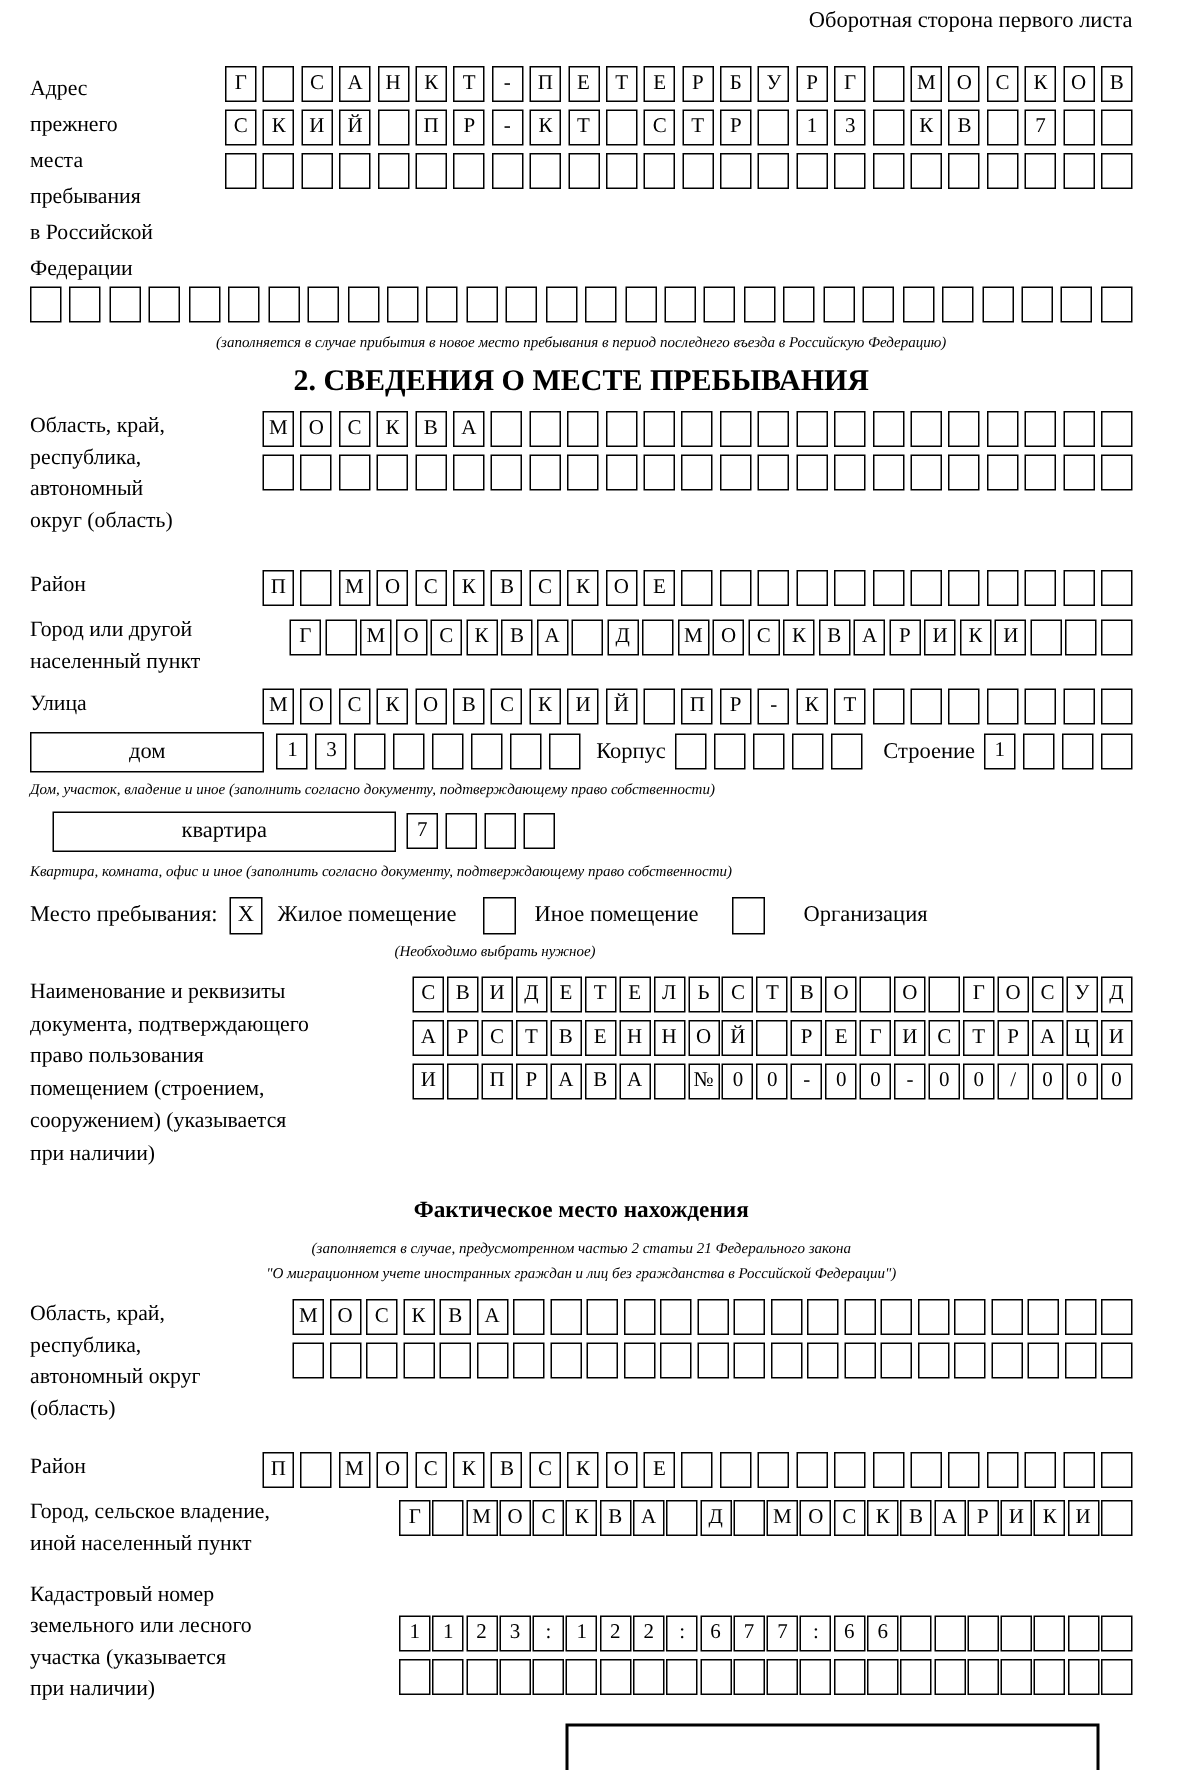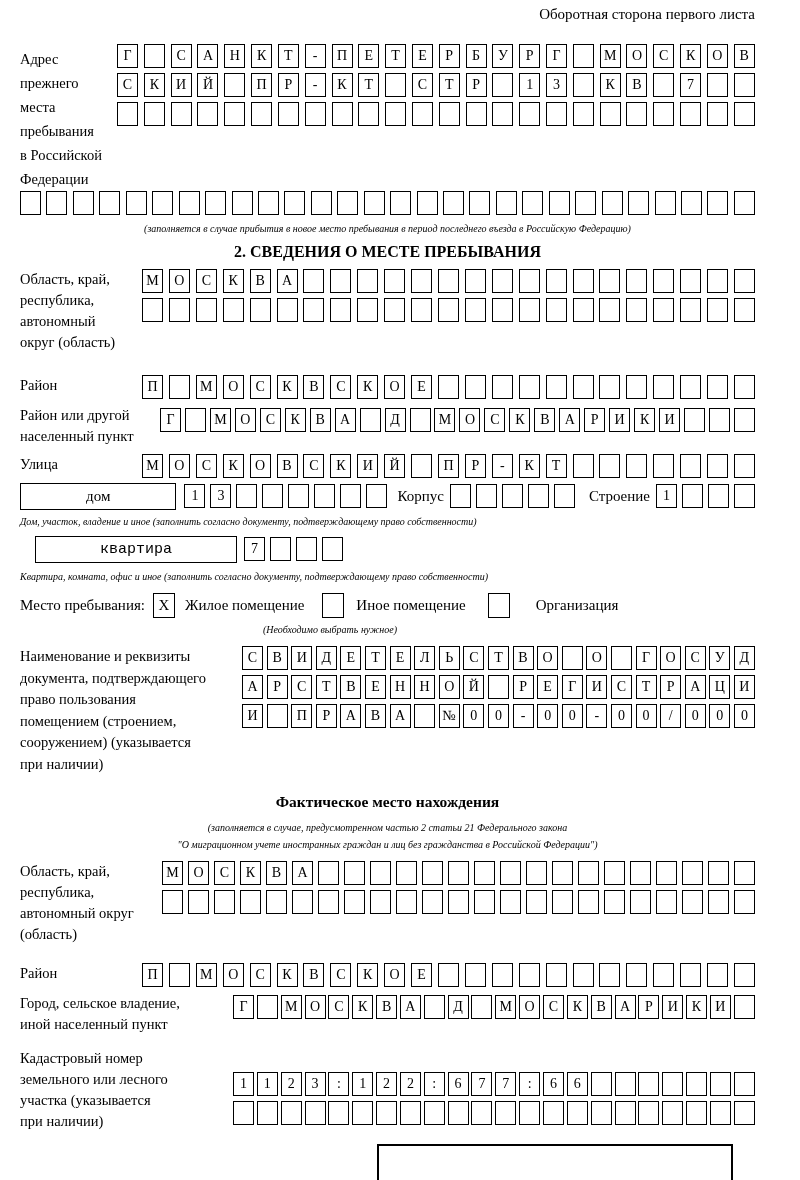--- a/index.html
+++ b/index.html
@@ -5,40 +5,40 @@
   html,body{margin:0;padding:0;}
   body{
     width:800px;height:1180px;background:#ffffff;color:#000;
     font-family:"Liberation Serif","DejaVu Serif",serif;
     overflow:hidden;
   }
   .page{padding:0 45px 0 20px;width:735px;}
   .header-note{
     text-align:right;font-size:15px;padding-top:6px;height:22px;
   }
-  .frow{display:flex;align-items:flex-start;}
+  .frow{display:flex;align-items:flex-start;gap:33px;}
   .label{font-size:14.5px;line-height:21px;}
   .pre{white-space:pre-line;}
   .lh29{line-height:24px;padding-top:3px;}
   .w97{width:97px;flex:0 0 97px;}
   .w122{width:122px;flex:0 0 122px;}
   .w140{width:140px;flex:0 0 140px;}
   .w142{width:142px;flex:0 0 142px;}
   .w213{width:213px;flex:0 0 213px;}
   .w222{width:222px;flex:0 0 222px;}
   .rows{flex:1 1 auto;}
   .cells-row{display:flex;justify-content:space-between;margin-bottom:5px;height:24px;}
   .cell{
     width:21px;height:24px;box-sizing:border-box;border:1.5px solid #000;
     display:flex;align-items:center;justify-content:center;
     font-size:14px;line-height:1;flex:0 0 21px;
   }
   .caption{font-size:10px;line-height:17px;font-style:italic;}
   .center{text-align:center;}
-  .sec-title{font-size:16px;font-weight:bold;text-align:center;margin:6px 0 8px 0;}
+  .sec-title{font-size:20px;font-weight:bold;text-align:center;margin:6px 0 8px 0;}
   .widebox{
     box-sizing:border-box;border:1.6px solid #000;height:27px;
     display:flex;align-items:center;justify-content:center;font-size:15px;
   }
   .inline-cells{display:flex;gap:5px;}
   .inline-cells .cell{flex:0 0 21px;}
   .dom-row{display:flex;align-items:center;margin-top:4px;height:28px;}
   .dom-row .lbl{font-size:15px;}
   .mesto-row{display:flex;align-items:center;height:28px;margin-top:6px;font-size:15px;}
   .chk{
@@ -262,21 +262,21 @@
           <span class="cell"></span>
           <span class="cell"></span>
           <span class="cell"></span>
           <span class="cell"></span>
           <span class="cell"></span>
         </div>
     </div>
   </div>
 
   <div class="frow" style="margin-top:6px;">
-    <div class="label pre w140">Район или другой
+    <div class="label pre w140">Город или другой
 населенный пункт</div>
     <div class="rows">
       <div class="cells-row mb0" style="margin-top:3px;">
           <span class="cell">Г</span>
           <span class="cell"></span>
           <span class="cell">М</span>
           <span class="cell">О</span>
           <span class="cell">С</span>
           <span class="cell">К</span>
           <span class="cell">В</span>
@@ -356,21 +356,21 @@
     <div class="inline-cells" style="margin-left:6px;">
         <span class="cell">1</span>
         <span class="cell"></span>
         <span class="cell"></span>
         <span class="cell"></span>
       </div>
   </div>
   <div class="caption" style="margin-top:3px;">Дом, участок, владение и иное (заполнить согласно документу, подтверждающему право собственности)</div>
 
   <div class="dom-row" style="margin-left:15px;margin-top:5px;">
-    <div class="widebox" style="width:202px;font-family:Liberation Mono, monospace;">квартира</div>
+    <div class="widebox" style="width:229px;">квартира</div>
     <div class="inline-cells" style="margin-left:7px;">
         <span class="cell">7</span>
         <span class="cell"></span>
         <span class="cell"></span>
         <span class="cell"></span>
       </div>
   </div>
   <div class="caption" style="margin-top:5px;">Квартира, комната, офис и иное (заполнить согласно документу, подтверждающему право собственности)</div>
 
   <div class="mesto-row">

